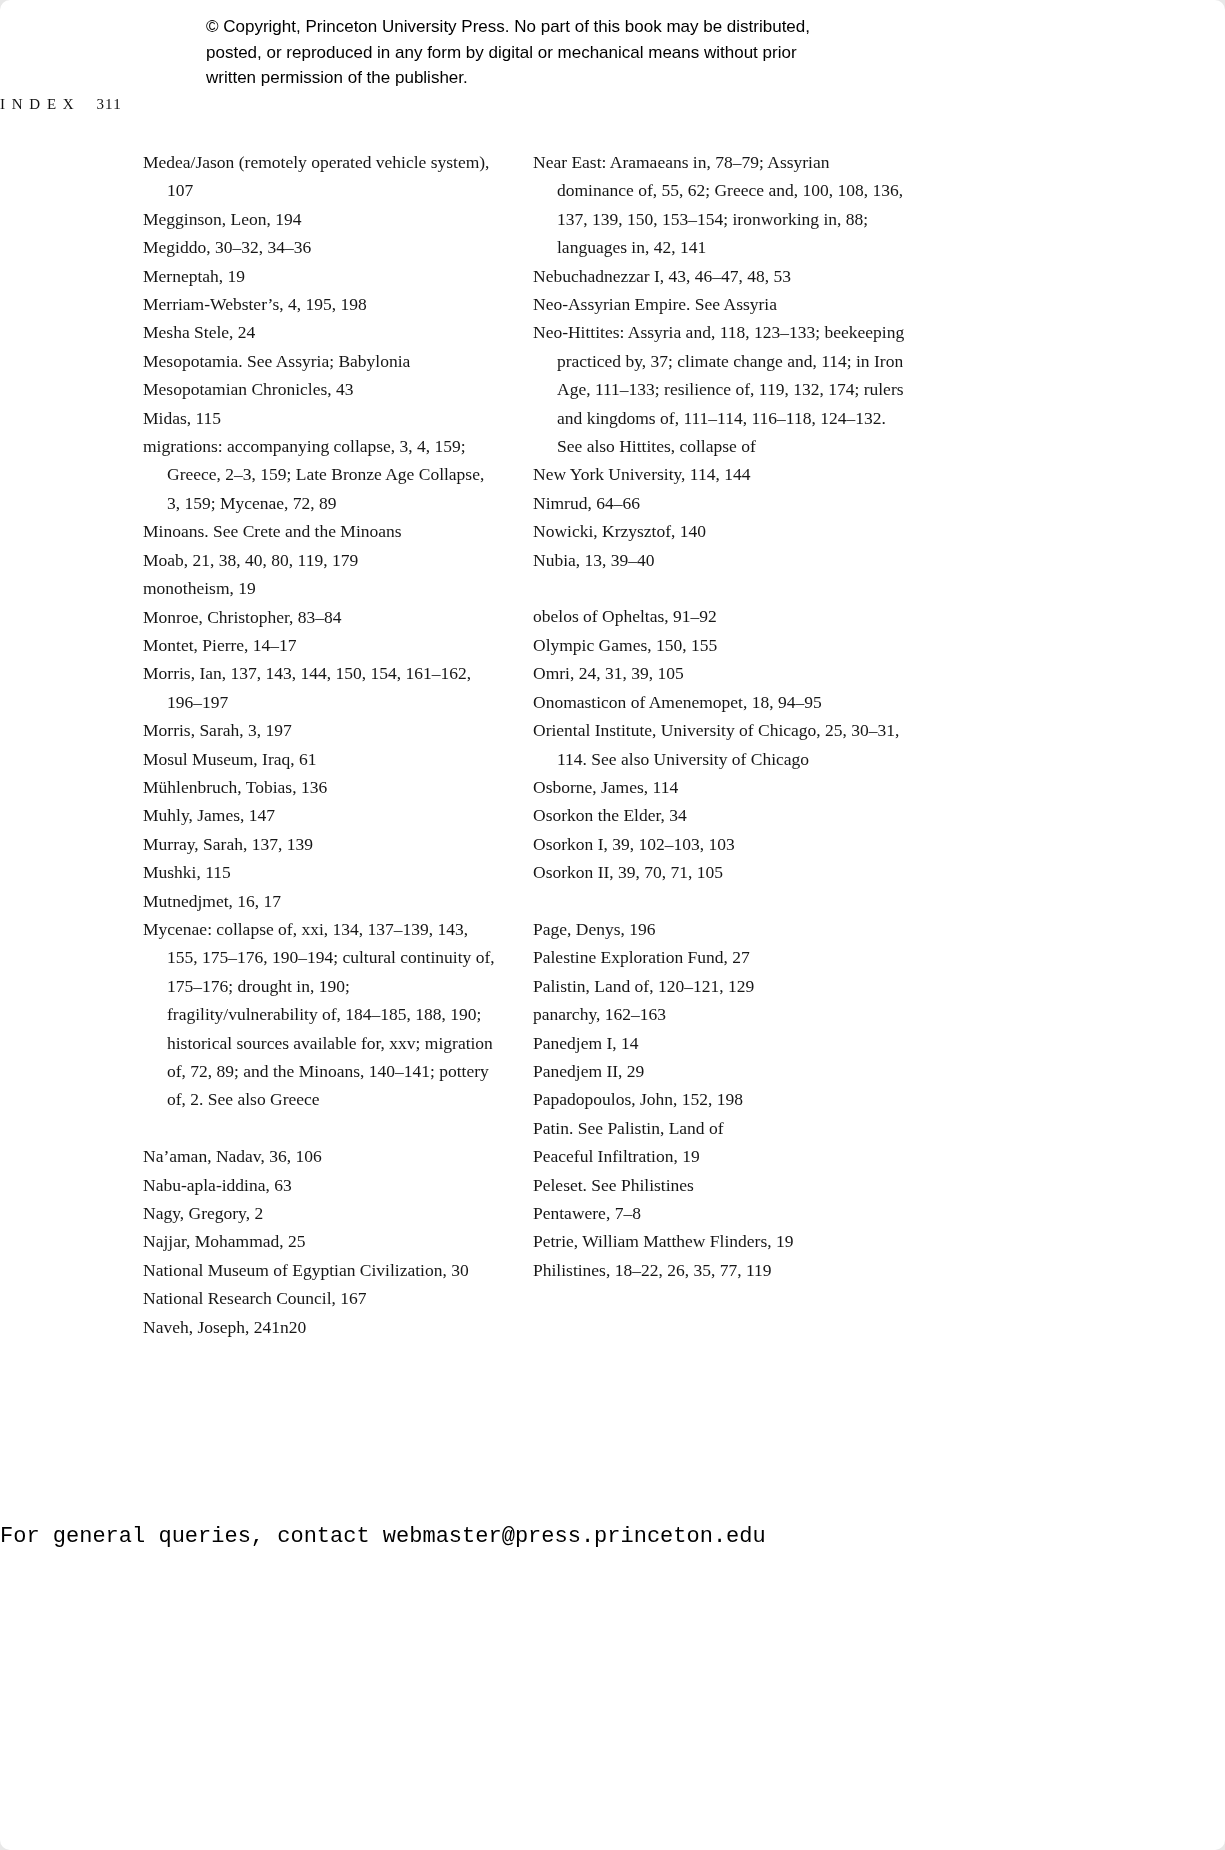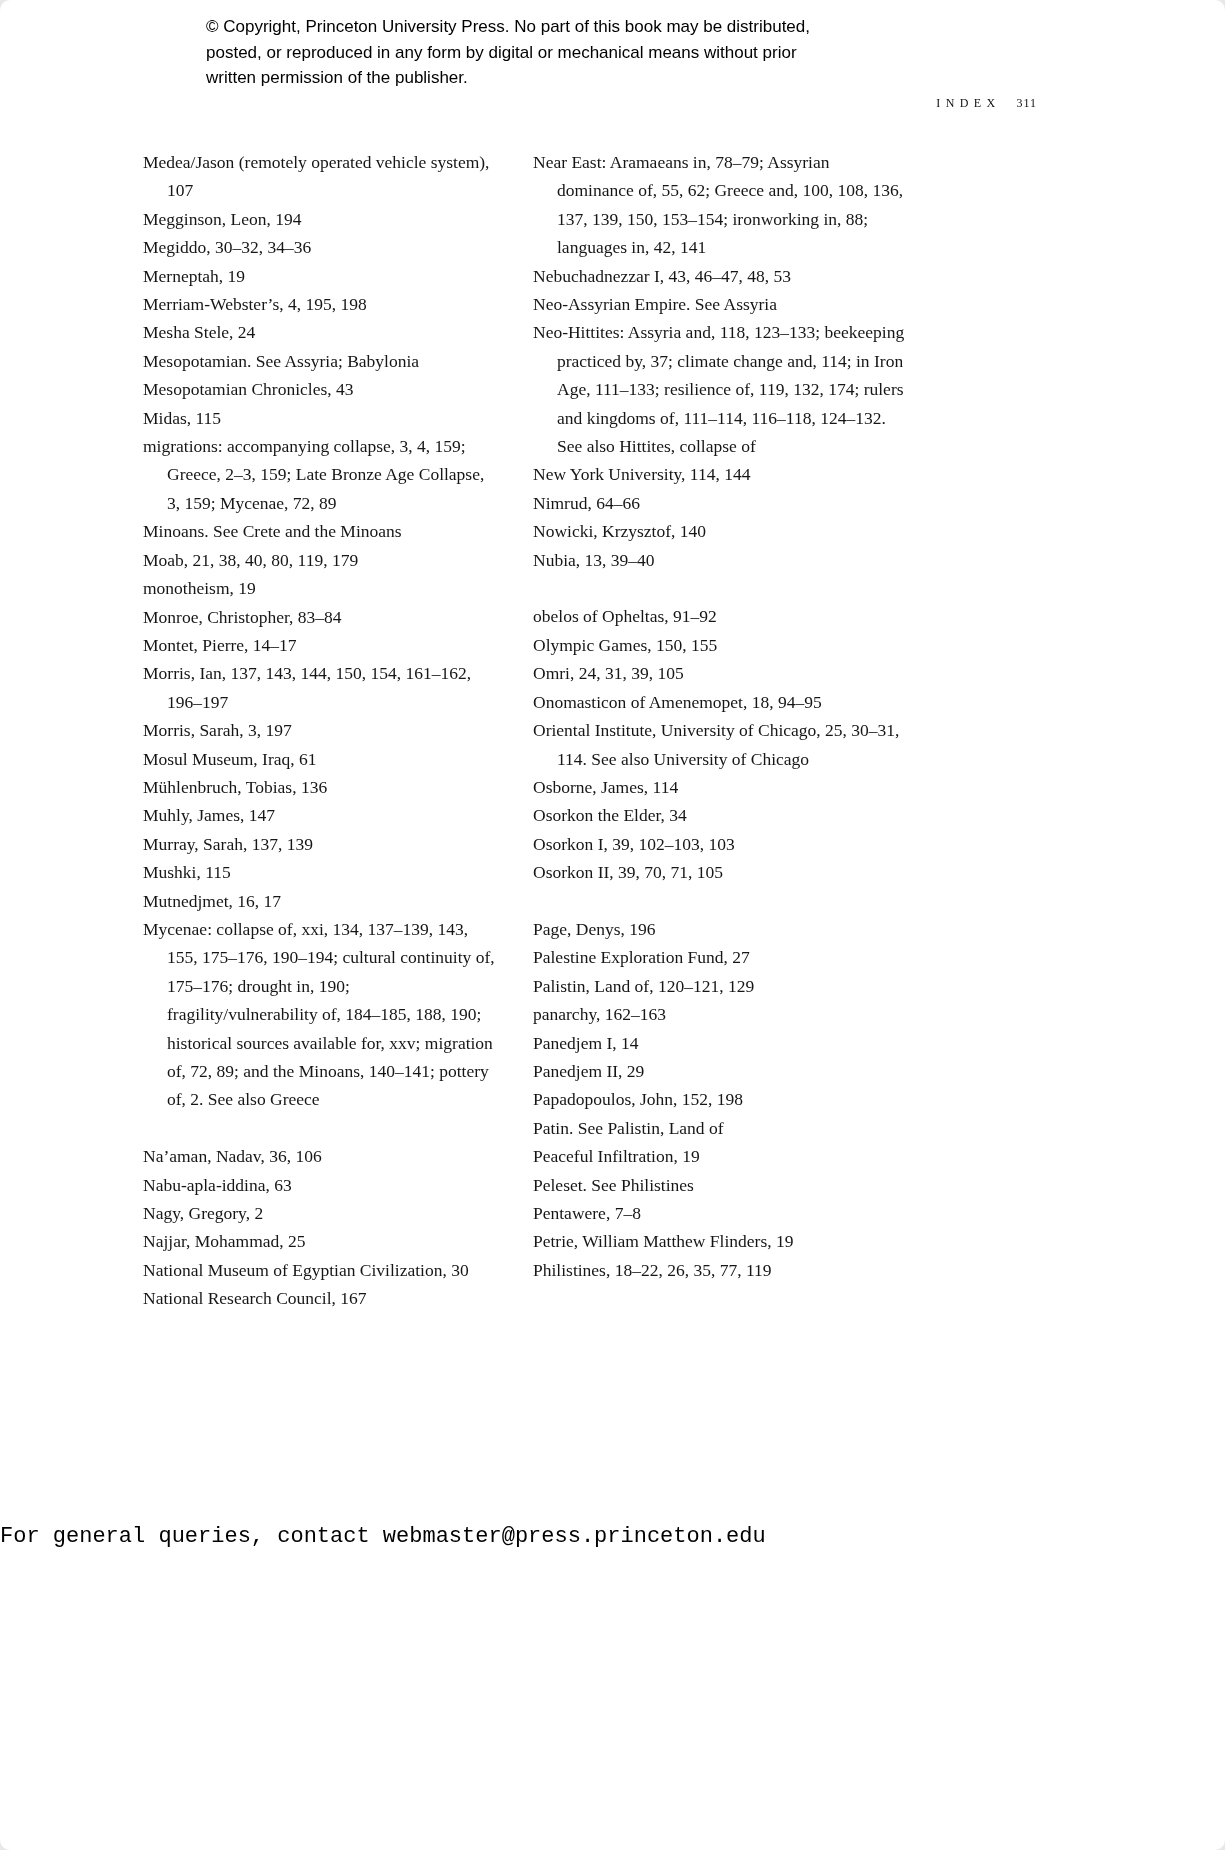--- a/index.html
+++ b/index.html
@@ -22,24 +22,23 @@
     font-family: "Liberation Sans", sans-serif;
     font-size: 17px;
     line-height: 25.5px;
     color: #000000;
   }
   .pagehead {
     position: absolute;
     left: 0;
     top: 96px;
     width: 1030px;
-    text-align: right;
-    font-size: 12px;
+    text-align: left;
+    font-size: 15px;
     color: #111111;
-    padding-left: 7px;
   }
   .pagehead .index-title {
     letter-spacing: 0.45em;
     font-variant: small-caps;
     text-transform: uppercase;
   }
   .pagehead .page-num {
     letter-spacing: 0.08em;
     margin-left: 16px;
   }
@@ -85,21 +84,21 @@
   </div>
 
   <div class="columns">
     <div class="col col-left" id="col-left">
         <div class="entry"><span class="it">Medea/Jason</span><span> (remotely operated vehicle system), 107</span></div>
         <div class="entry"><span>Megginson, Leon, 194</span></div>
         <div class="entry"><span>Megiddo, 30–32, 34–36</span></div>
         <div class="entry"><span>Merneptah, 19</span></div>
         <div class="entry"><span class="it">Merriam-Webster’s</span><span>, 4, 195, 198</span></div>
         <div class="entry"><span>Mesha Stele, 24</span></div>
-        <div class="entry"><span>Mesopotamian. </span><span class="it">See</span><span> Assyria; Babylonia</span></div>
+        <div class="entry"><span>Mesopotamia. </span><span class="it">See</span><span> Assyria; Babylonia</span></div>
         <div class="entry"><span class="it">Mesopotamian Chronicles</span><span>, 43</span></div>
         <div class="entry"><span>Midas, 115</span></div>
         <div class="entry"><span>migrations: accompanying collapse, 3, 4, 159; Greece, 2–3, 159; Late Bronze Age Collapse, 3, 159; Mycenae, 72, 89</span></div>
         <div class="entry"><span>Minoans. </span><span class="it">See</span><span> Crete and the Minoans</span></div>
         <div class="entry"><span>Moab, 21, 38, 40, 80, 119, 179</span></div>
         <div class="entry"><span>monotheism, 19</span></div>
         <div class="entry"><span>Monroe, Christopher, 83–84</span></div>
         <div class="entry"><span>Montet, Pierre, 14–17</span></div>
         <div class="entry"><span>Morris, Ian, 137, 143, 144, 150, 154, 161–162, 196–197</span></div>
         <div class="entry"><span>Morris, Sarah, 3, 197</span></div>
@@ -109,20 +108,21 @@
         <div class="entry"><span>Murray, Sarah, 137, 139</span></div>
         <div class="entry"><span>Mushki, 115</span></div>
         <div class="entry"><span>Mutnedjmet, 16, 17</span></div>
         <div class="entry"><span>Mycenae: collapse of, xxi, 134, 137–139, 143, 155, 175–176, 190–194; cultural continuity of, 175–176; drought in, 190; fragility/vulnerability of, 184–185, 188, 190; historical sources available for, xxv; migration of, 72, 89; and the Minoans, 140–141; pottery of, 2. </span><span class="it">See also</span><span> Greece</span></div>
         <div class="entry gap"><span>Na’aman, Nadav, 36, 106</span></div>
         <div class="entry"><span>Nabu-apla-iddina, 63</span></div>
         <div class="entry"><span>Nagy, Gregory, 2</span></div>
         <div class="entry"><span>Najjar, Mohammad, 25</span></div>
         <div class="entry"><span>National Museum of Egyptian Civilization, 30</span></div>
         <div class="entry"><span>National Research Council, 167</span></div>
+        <div class="entry"><span>Naveh, Joseph, 241n20</span></div>
       </div>
     <div class="col col-right" id="col-right">
         <div class="entry"><span>Near East: Aramaeans in, 78–79; Assyrian dominance of, 55, 62; Greece and, 100, 108, 136, 137, 139, 150, 153–154; ironworking in, 88; languages in, 42, 141</span></div>
         <div class="entry"><span>Nebuchadnezzar I, 43, 46–47, 48, 53</span></div>
         <div class="entry"><span>Neo-Assyrian Empire. </span><span class="it">See</span><span> Assyria</span></div>
         <div class="entry"><span>Neo-Hittites: Assyria and, 118, 123–133; beekeeping practiced by, 37; climate change and, 114; in Iron Age, 111–133; resilience of, 119, 132, 174; rulers and kingdoms of, 111–114, 116–118, 124–132. </span><span class="it">See also</span><span> Hittites, collapse of</span></div>
         <div class="entry"><span>New York University, 114, 144</span></div>
         <div class="entry"><span>Nimrud, 64–66</span></div>
         <div class="entry"><span>Nowicki, Krzysztof, 140</span></div>
         <div class="entry"><span>Nubia, 13, 39–40</span></div>

